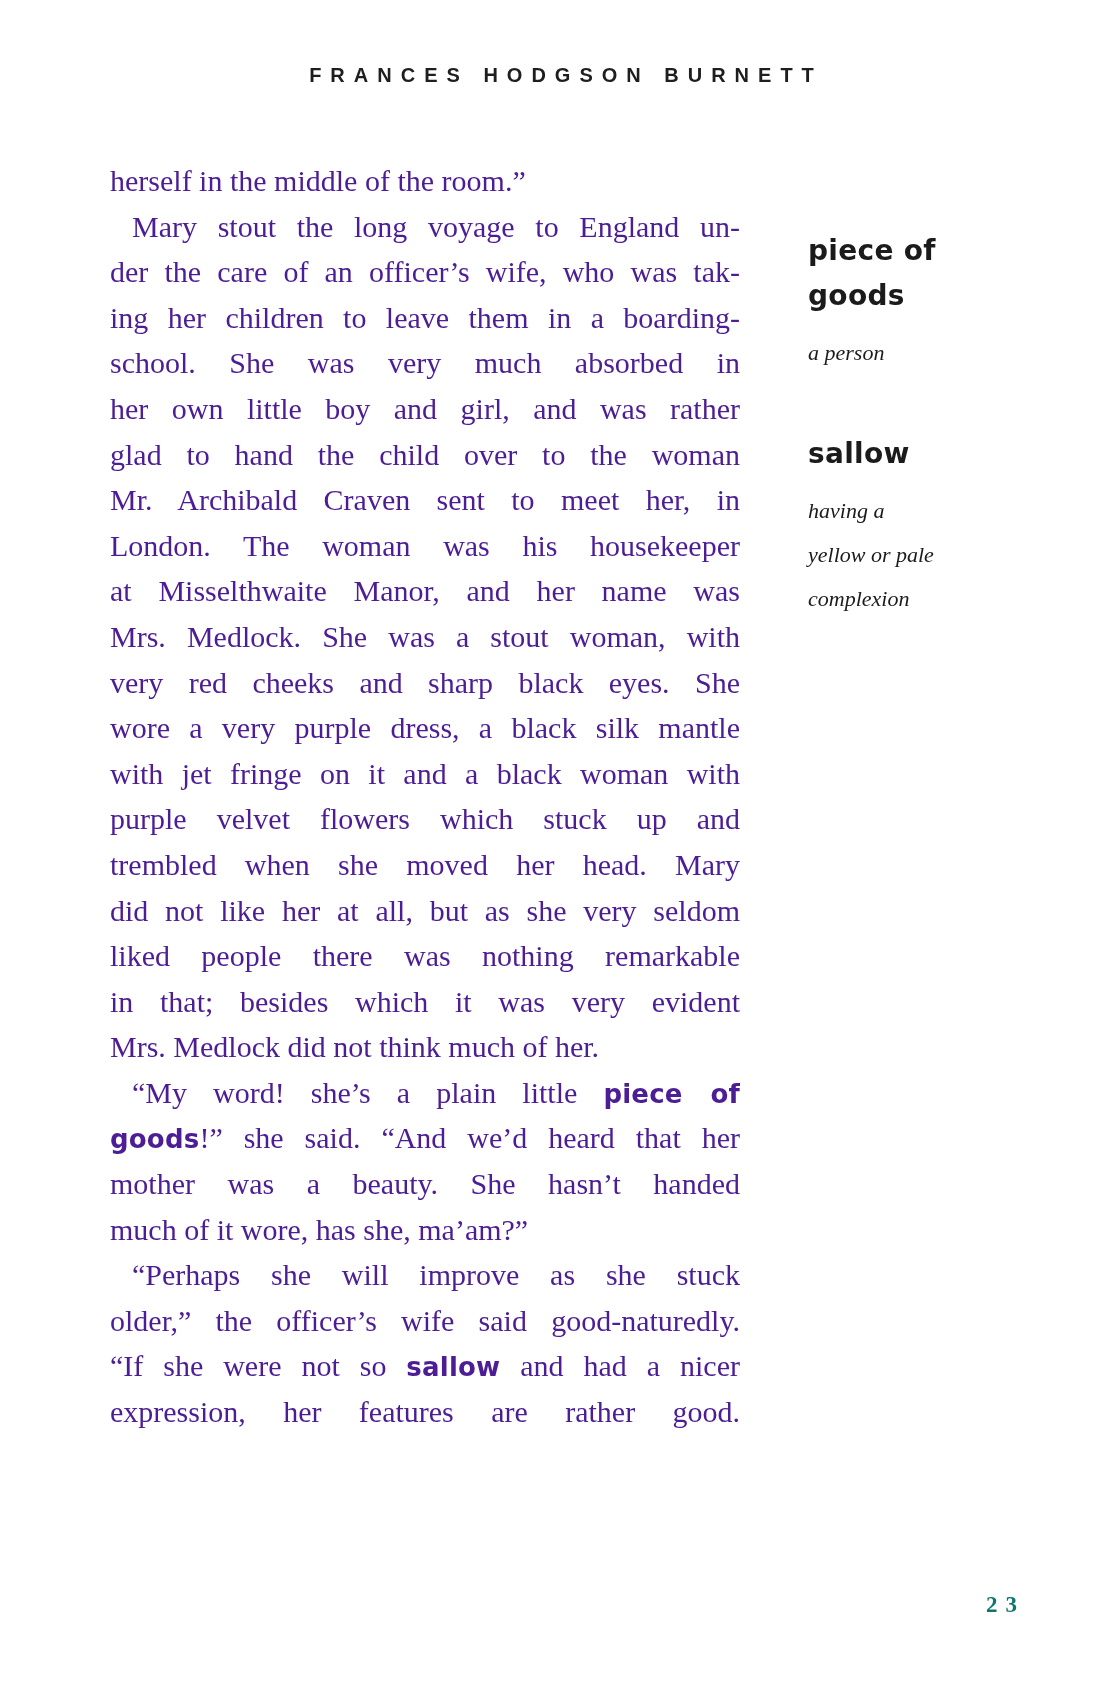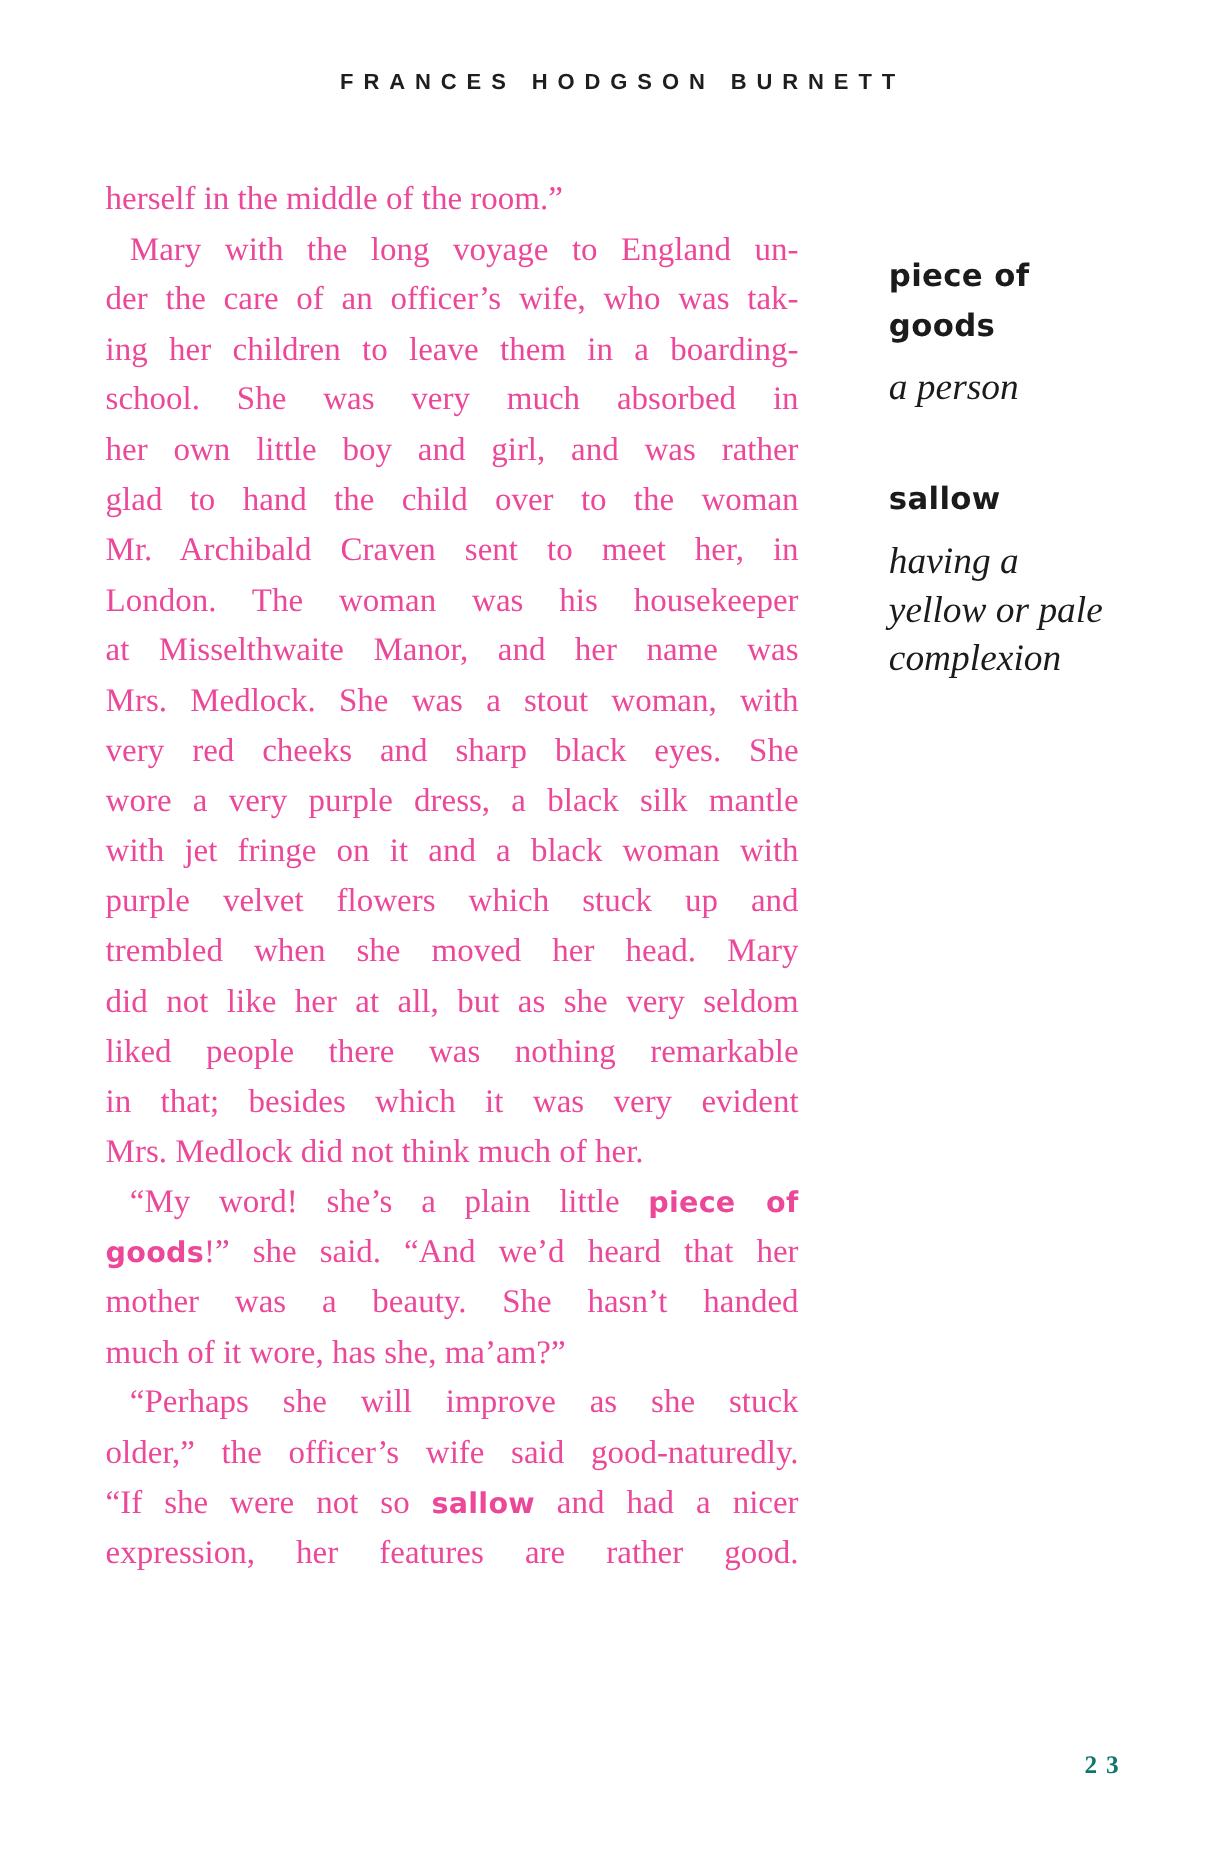--- a/index.html
+++ b/index.html
@@ -23,26 +23,26 @@
     text-align: center;
     font-family: "Liberation Sans", sans-serif;
     font-weight: 700;
     font-size: 20px;
     letter-spacing: 9px;
     color: #1e1e1e;
     white-space: nowrap;
   }
   .text-column {
     position: absolute;
-    left: 96px;
+    left: 110px;
     top: 158px;
     width: 630px;
     font-family: "Liberation Serif", serif;
     font-size: 30px;
-    color: #ec4899;
+    color: #4c1d95;
   }
   .line {
     height: 45.6px;
     line-height: 45.6px;
     overflow: hidden;
     text-align: left;
   }
   .line.just {
     text-align: justify;
   }
@@ -77,21 +77,21 @@
     line-height: 45px;
     letter-spacing: 0.3px;
     color: #1b1b1b;
   }
   .definition {
     margin-top: 13px;
   }
   .def-line {
     font-family: "Liberation Serif", serif;
     font-style: italic;
-    font-size: 34px;
+    font-size: 22px;
     line-height: 44px;
     color: #1b1b1b;
   }
   .page-number {
     position: absolute;
     left: 986px;
     top: 1592px;
     font-family: "Liberation Serif", serif;
     font-weight: bold;
     font-size: 23px;
@@ -100,21 +100,21 @@
     white-space: nowrap;
   }
 </style>
 </head>
 <body>
 
 <header class="running-header">FRANCES HODGSON BURNETT</header>
 
 <main class="text-column">
     <div class="line"><span>herself in the middle of the room.”</span></div>
-    <div class="line just ind"><span>Mary with the long voyage to England un-</span></div>
+    <div class="line just ind"><span>Mary stout the long voyage to England un-</span></div>
     <div class="line just"><span>der the care of an officer’s wife, who was tak-</span></div>
     <div class="line just"><span>ing her children to leave them in a boarding-</span></div>
     <div class="line just"><span>school. She was very much absorbed in</span></div>
     <div class="line just"><span>her own little boy and girl, and was rather</span></div>
     <div class="line just"><span>glad to hand the child over to the woman</span></div>
     <div class="line just"><span>Mr. Archibald Craven sent to meet her, in</span></div>
     <div class="line just"><span>London. The woman was his housekeeper</span></div>
     <div class="line just"><span>at Misselthwaite Manor, and her name was</span></div>
     <div class="line just"><span>Mrs. Medlock. She was a stout woman, with</span></div>
     <div class="line just"><span>very red cheeks and sharp black eyes. She</span></div>

